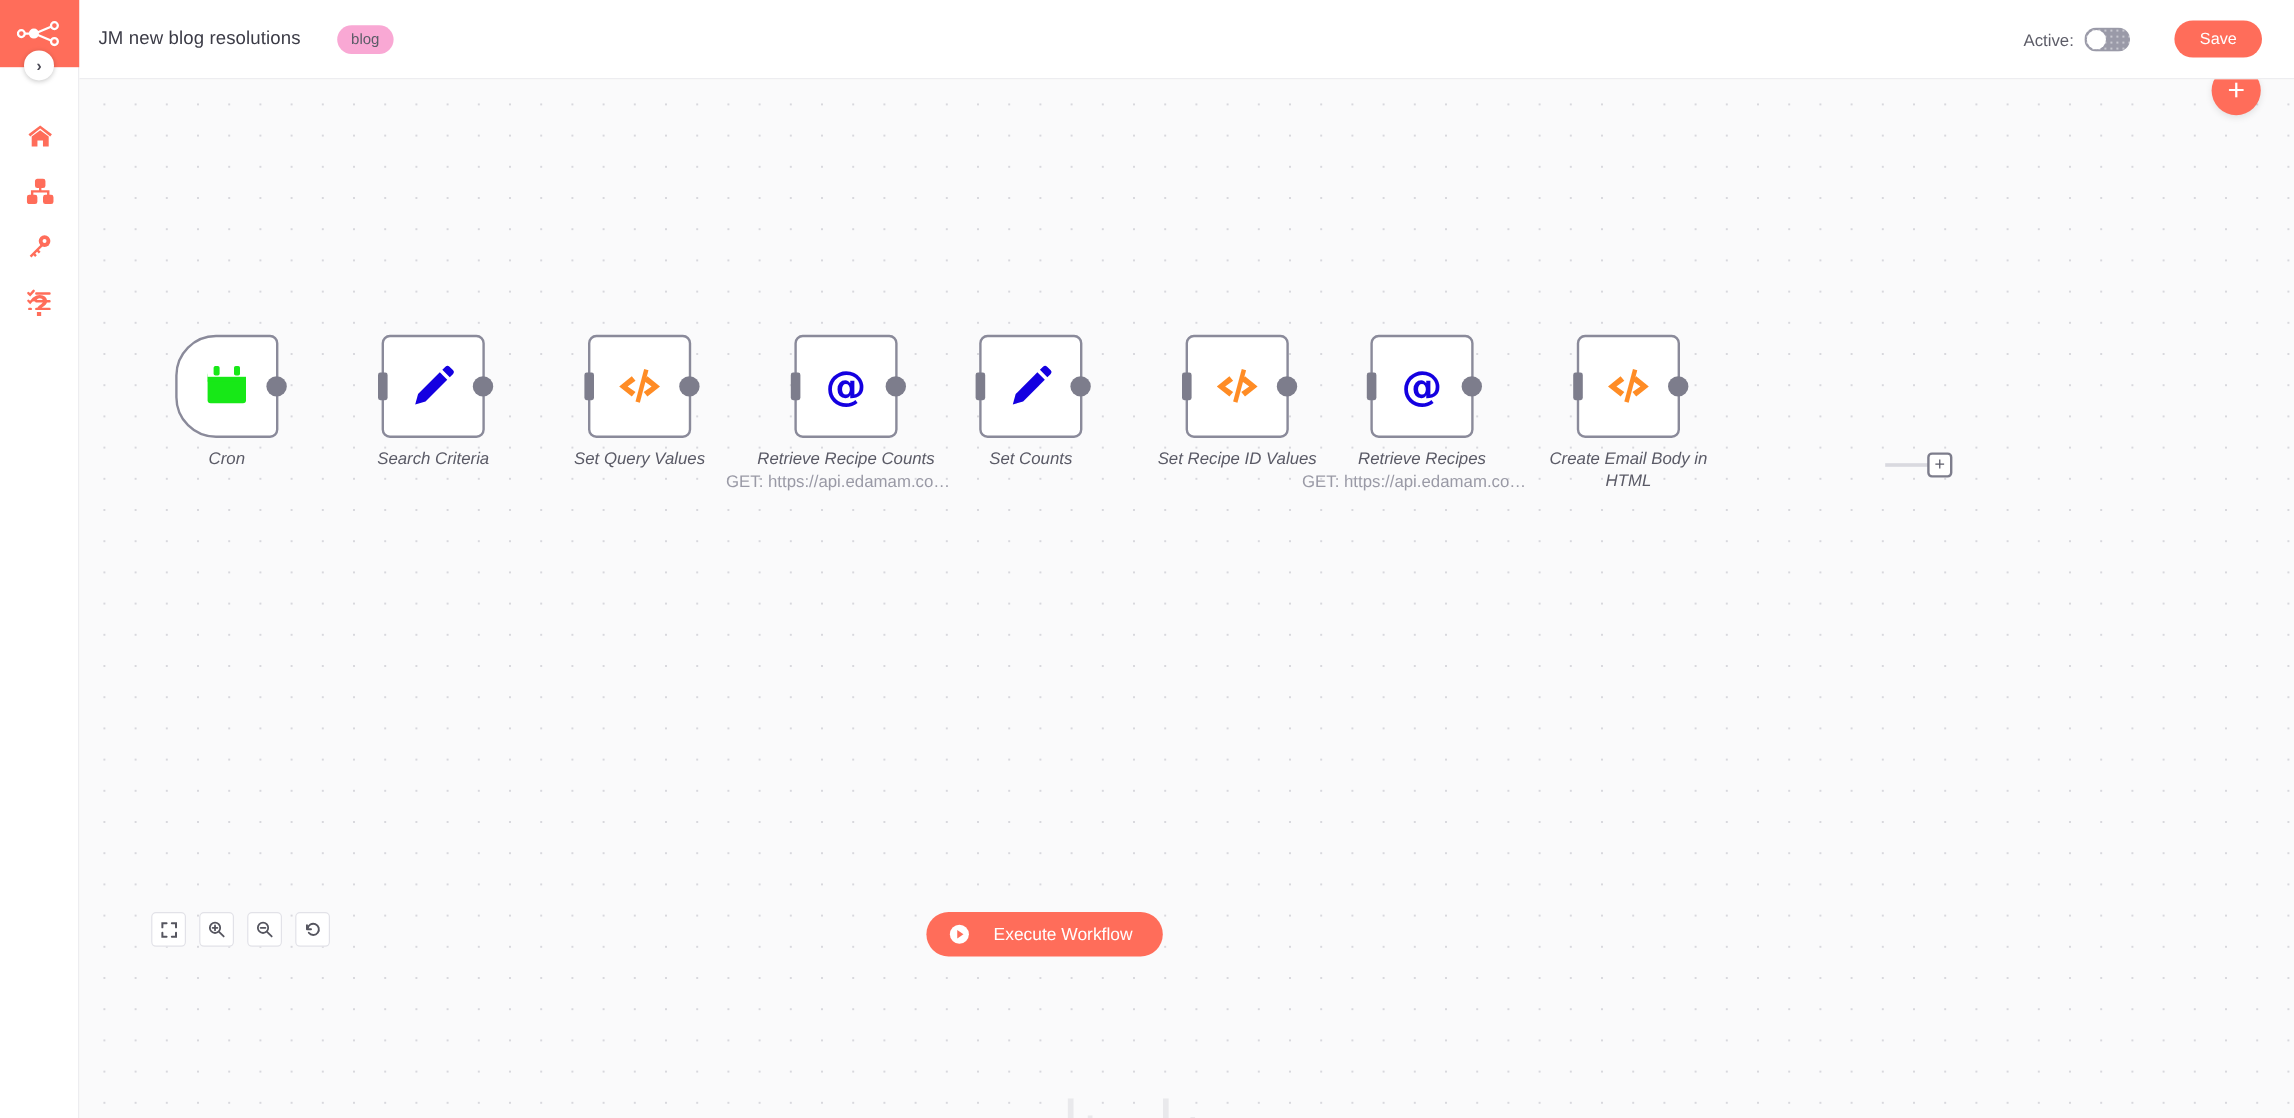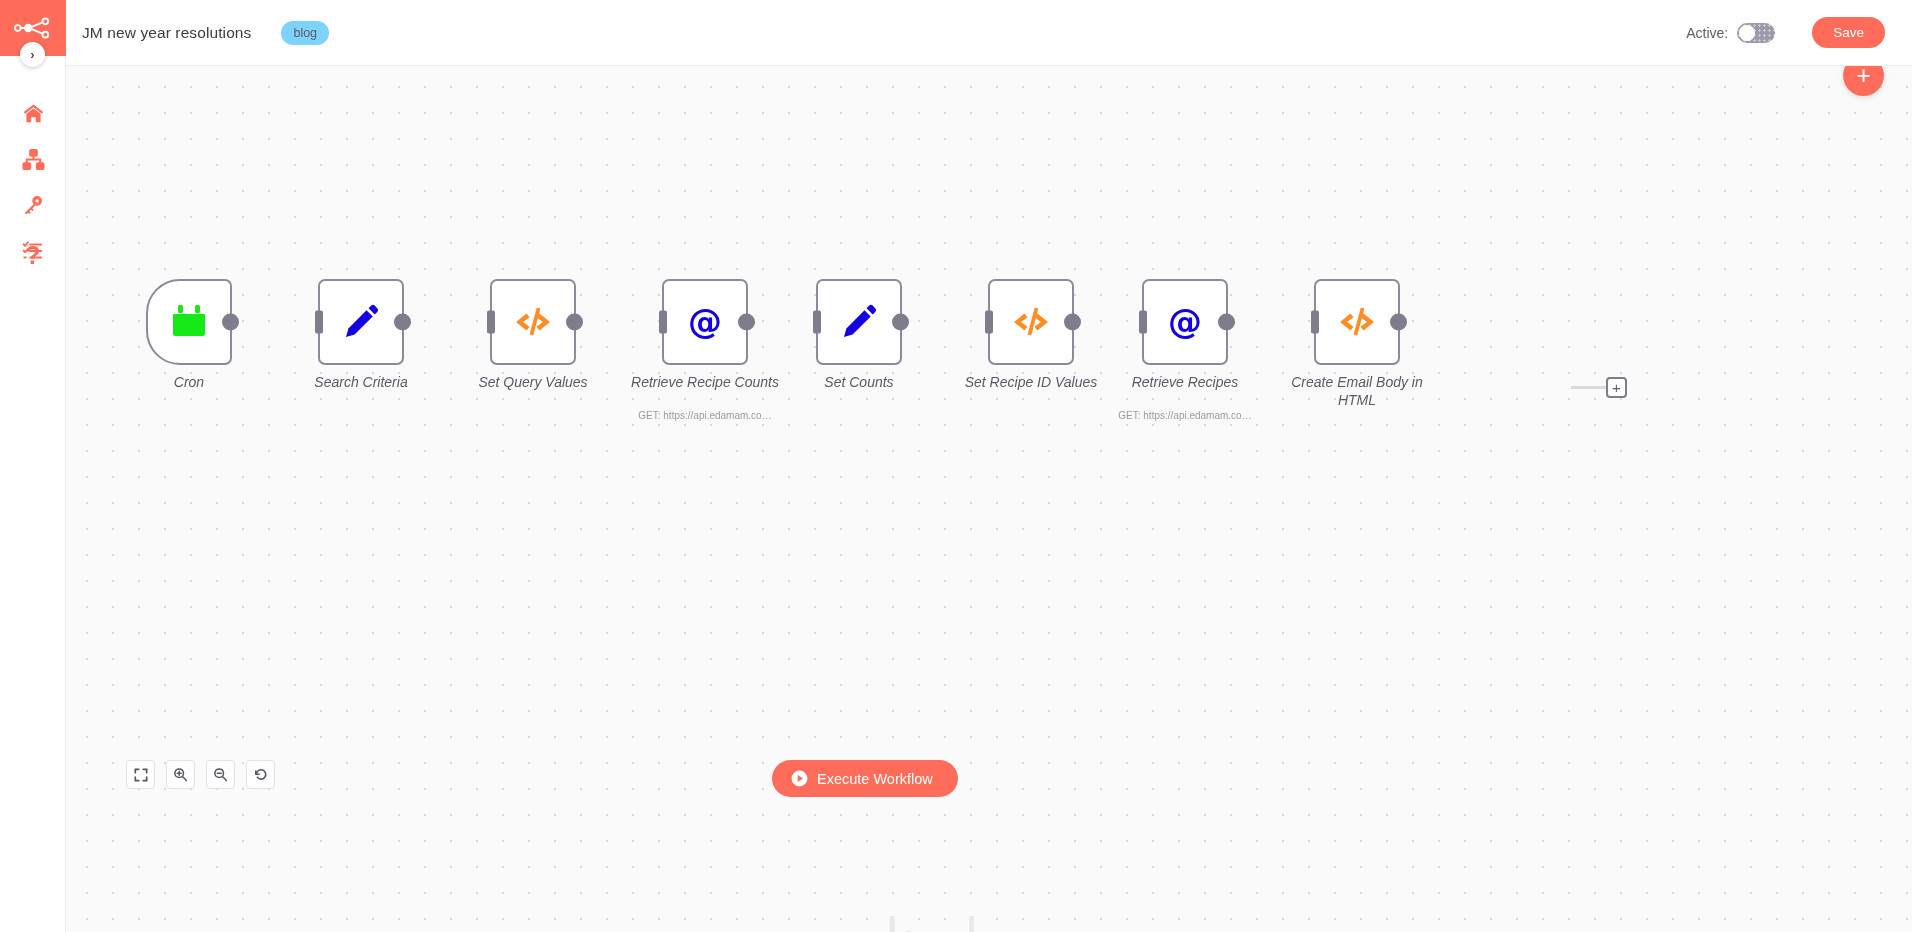--- a/index.html
+++ b/index.html
@@ -61,21 +61,21 @@
     border-bottom: 1px solid #ededf0;
     display: flex; align-items: center;
     z-index: 30;
   }
   #wf-title {
     margin-left: 16px;
     font-size: 15.5px; color: #3b3b46; letter-spacing: .1px;
   }
   #wf-tag {
     margin-left: 30px;
-    background: #7dd3fc; color: #5c5c68;
+    background: #f9a8d4; color: #5c5c68;
     font-size: 12.5px;
     padding: 5px 12px; border-radius: 12px;
   }
   #header-right {
     margin-left: auto; display: flex; align-items: center;
     margin-right: 27px;
   }
   #active-label { font-size: 14px; color: #5d5d68; margin-right: 9px; }
   #active-toggle {
     width: 38px; height: 20px; border-radius: 10px;
@@ -124,24 +124,23 @@
     border-bottom-left-radius: 34px;
   }
   .node-label {
     margin-top: 9px;
     text-align: center;
     font-size: 14px; color: #5a5a66;
     line-height: 1.25;
     width: 160px; margin-left: -37px; font-style: italic;
   }
   .node-sub {
-    text-align: center;
-    font-size: 10px; color: #9a9aa6;
+    font-size: 14px; color: #9a9aa6;
     width: 200px; margin-left: -57px;
-    margin-top: 18px;
+    margin-top: 1px;
     white-space: nowrap; overflow: hidden; text-overflow: ellipsis;
   }
   .port-out {
     position: absolute; right: -9px; top: 50%;
     transform: translateY(-50%);
     width: 17px; height: 17px; border-radius: 50%;
     background: #7d7d8c; cursor: pointer;
   }
   .port-in {
     position: absolute; left: -5px; top: 50%;
@@ -183,21 +182,21 @@
     border-radius: 4px;
     display: flex; align-items: center; justify-content: center;
     color: #55555f; cursor: pointer;
   }
   #execute-btn {
     position: absolute; left: 706px; top: 694px;
     background: #ff6d5a; color: #fff;
     border: none; border-radius: 19px;
     font-size: 14.5px; font-family: inherit;
     padding: 10px 25px 10px 19px;
-    display: flex; align-items: center; gap: 9px;
+    display: flex; align-items: center; gap: 20px;
     cursor: pointer; z-index: 20;
   }
   #watermark {
     position: absolute; left: 770px; top: 872px;
     font-size: 52px; color: #e9e9ec;
     letter-spacing: 2px; user-select: none;
     transform: translateY(-50%);
     font-family: "DejaVu Sans", sans-serif;
   }
 </style>
@@ -426,21 +425,21 @@
   </div>
 
   <div id="side-bottom">
     <div class="side-icon">
       <span style="font-size:25px;font-weight:bold;color:#ff6d5a;line-height:1">?</span>
     </div>
   </div>
 </div>
 
 <div id="header">
-  <div id="wf-title">JM new year resolutions</div>
+  <div id="wf-title">JM new blog resolutions</div>
   <div id="wf-tag">blog</div>
   <div id="header-right">
     <span id="active-label">Active:</span>
     <div id="active-toggle"></div>
     <button id="save-btn">Save</button>
   </div>
 </div>
 
 <div id="fab-add">+</div>
 

